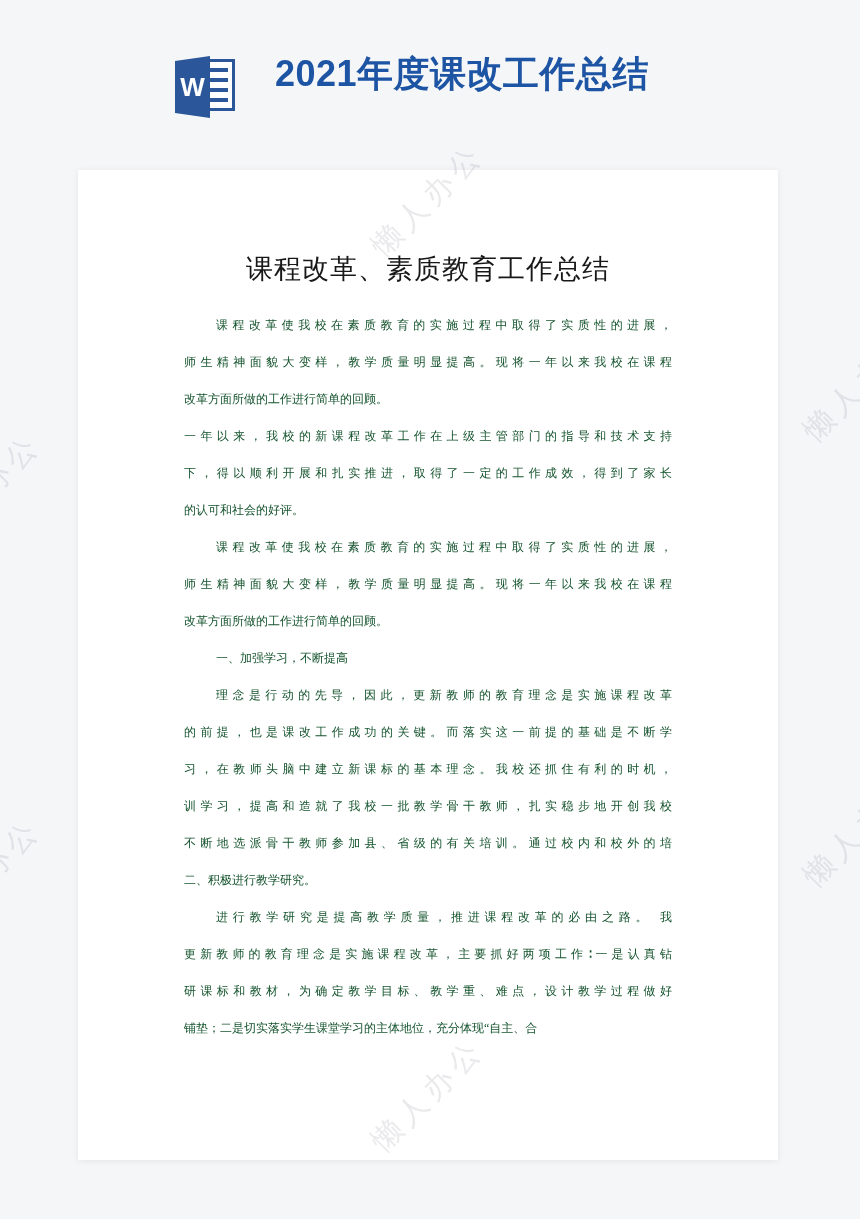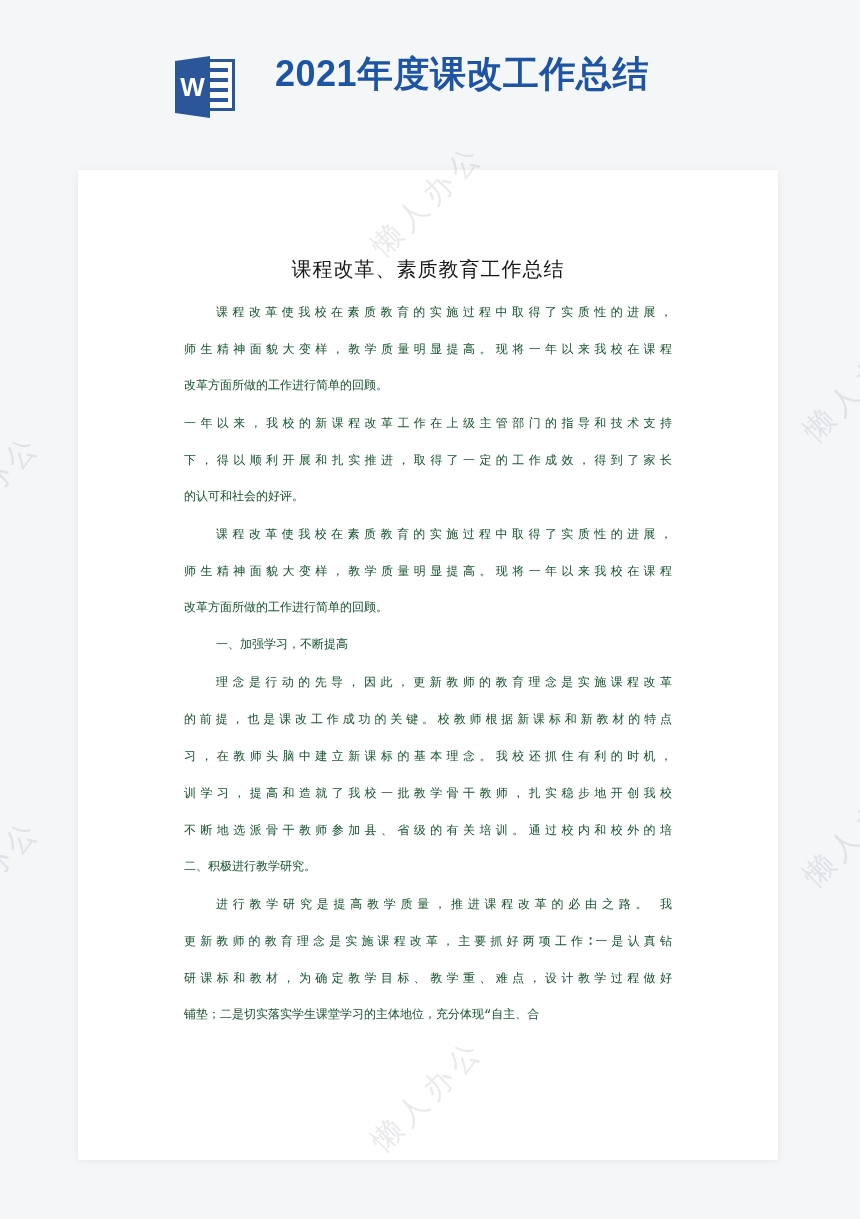--- a/index.html
+++ b/index.html
@@ -44,29 +44,29 @@
 
   
   .doc-page {
     position:absolute; left:78px; top:170px; width:700px; height:990px;
     background:#ffffff; box-sizing:border-box;
     padding:78px 106px 0 106px;
     box-shadow:0 1px 7px rgba(0,0,0,0.07);
     font-family:"Liberation Serif","DejaVu Serif",serif;
   }
   .doc-title {
-    margin:0 0 4px 0; font-weight:normal;
-    font-size:20px; line-height:42px; letter-spacing:1px;
+    margin:0 0 17px 0; font-weight:normal;
+    font-size:27px; line-height:42px; letter-spacing:1px;
     text-align:center; color:#181818; white-space:nowrap;
   }
   .line {
     font-size:12px; line-height:37px; color:#14532d;
     text-align:justify; text-align-last:justify;
   }
-  .line.last { text-align-last:left;font-family:Liberation Mono, monospace; }
+  .line.last { text-align-last:left; }
   .line.indent { text-indent:32px; }
 
   
   .watermark {
     position:absolute; z-index:5;
     transform:translate(-50%,-50%) rotate(-45deg);
     font-size:30px; letter-spacing:6px; white-space:nowrap;
     color:rgba(125,125,142,0.16);
     font-family:"Liberation Sans", sans-serif;
     pointer-events:none;
@@ -96,21 +96,21 @@
       <div class="line">师生精神面貌大变样，教学质量明显提高。现将一年以来我校在课程</div>
       <div class="line last">改革方面所做的工作进行简单的回顾。</div>
       <div class="line">一年以来，我校的新课程改革工作在上级主管部门的指导和技术支持</div>
       <div class="line">下，得以顺利开展和扎实推进，取得了一定的工作成效，得到了家长</div>
       <div class="line last">的认可和社会的好评。</div>
       <div class="line indent">课程改革使我校在素质教育的实施过程中取得了实质性的进展，</div>
       <div class="line">师生精神面貌大变样，教学质量明显提高。现将一年以来我校在课程</div>
       <div class="line last">改革方面所做的工作进行简单的回顾。</div>
       <div class="line last indent">一、加强学习，不断提高</div>
       <div class="line indent">理念是行动的先导，因此，更新教师的教育理念是实施课程改革</div>
-      <div class="line">的前提，也是课改工作成功的关键。校教师根据新课标和新教材的特点</div>
+      <div class="line">的前提，也是课改工作成功的关键。而落实这一前提的基础是不断学</div>
       <div class="line">习，在教师头脑中建立新课标的基本理念。我校还抓住有利的时机，</div>
       <div class="line">训学习，提高和造就了我校一批教学骨干教师，扎实稳步地开创我校</div>
       <div class="line">不断地选派骨干教师参加县、省级的有关培训。通过校内和校外的培</div>
       <div class="line last">二、积极进行教学研究。</div>
       <div class="line indent">进行教学研究是提高教学质量，推进课程改革的必由之路。 我</div>
       <div class="line">更新教师的教育理念是实施课程改革，主要抓好两项工作∶一是认真钻</div>
       <div class="line">研课标和教材，为确定教学目标、教学重、难点，设计教学过程做好</div>
       <div class="line last">铺垫；二是切实落实学生课堂学习的主体地位，充分体现“自主、合</div>
     </div>
 </div>

